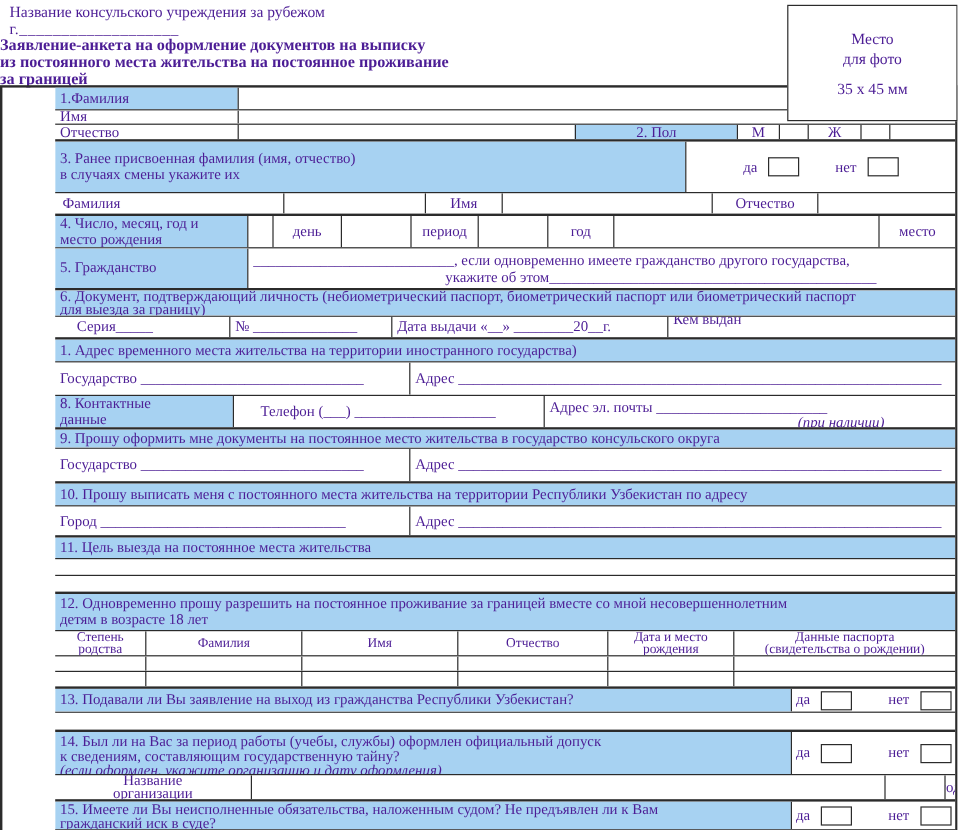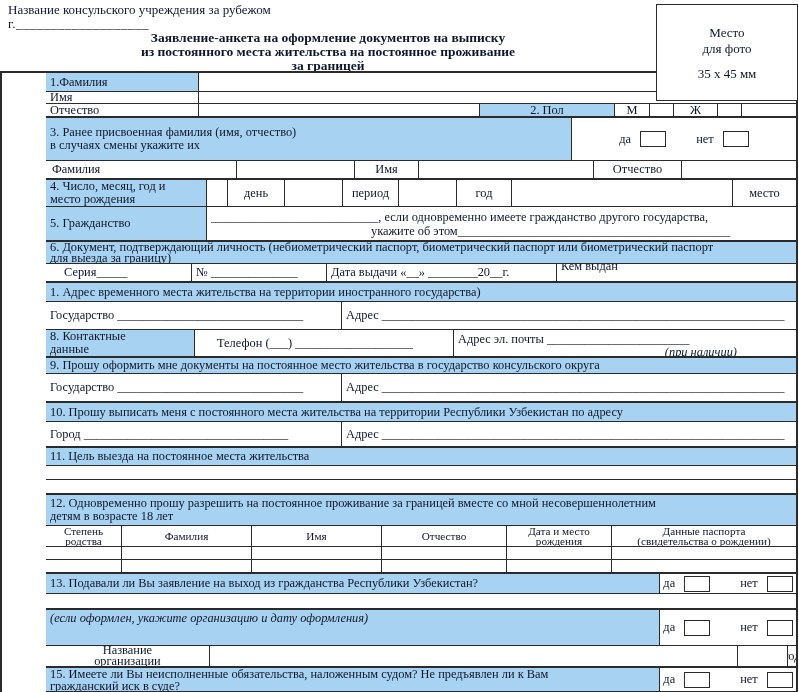--- a/index.html
+++ b/index.html
@@ -1,21 +1,21 @@
 <!DOCTYPE html>
 <html><head>
 <meta charset="utf-8">
 <style>
   html,body{margin:0;padding:0;background:#fff;}
   .page{position:relative;width:798px;height:692px;background:#fff;overflow:hidden;
-        font-family:"Liberation Serif","DejaVu Serif",serif;color:#0f172a;}
+        font-family:"Liberation Serif","DejaVu Serif",serif;color:#4c1d95;}
   .hdr{position:relative;height:71px;}
   .hdr-org{position:absolute;left:8px;top:2px;font-size:13px;}
   .hdr-city{position:absolute;left:8px;top:16px;font-size:13px;letter-spacing:.5px;}
-  .title{position:absolute;left:0;top:31px;width:656px;text-align:center;
+  .title{position:absolute;left:0;top:31px;width:656px;
          font-weight:bold;font-size:13.5px;line-height:14px;}
   .photo{position:absolute;left:656px;top:4px;width:142px;height:97px;box-sizing:border-box;
          border:1px solid #2b2b2b;background:#fff;text-align:center;font-size:13px;
          padding-top:20px;z-index:5;}
   .photo .sz{margin-top:9px;}
   .tbl{position:relative;width:798px;box-sizing:border-box;border:2px solid #2b2b2b;z-index:1;padding-left:44px;}
   .row{display:flex;border-top:1px solid #2b2b2b;box-sizing:border-box;overflow:hidden;}
   .row:first-child{border-top:none;}
   .row.tk{border-top-width:2px;}
   .c{box-sizing:border-box;border-left:1px solid #2b2b2b;padding:0 4px;overflow:hidden;
@@ -218,20 +218,22 @@
         <span class="no">нет</span>
         <span class="cb"></span>
       </div>
     </div>
     <div class="row" style="height:15px">
       <div class="c fill"></div>
     </div>
 
     <div class="row tk" style="height:37px">
       <div class="c blue blk lh12" style="width:613px;padding-top:2px">
+        <div class="pre">14. Был ли на Вас за период работы (учебы, службы) оформлен официальный допуск
+к сведениям, составляющим государственную тайну?</div>
         <div class="ital">(если оформлен, укажите организацию и дату оформления)</div>
       </div>
       <div class="c fill yn">
         <span>да</span>
         <span class="cb"></span>
         <span class="no">нет</span>
         <span class="cb"></span>
       </div>
     </div>
     <div class="row" style="height:21px">

